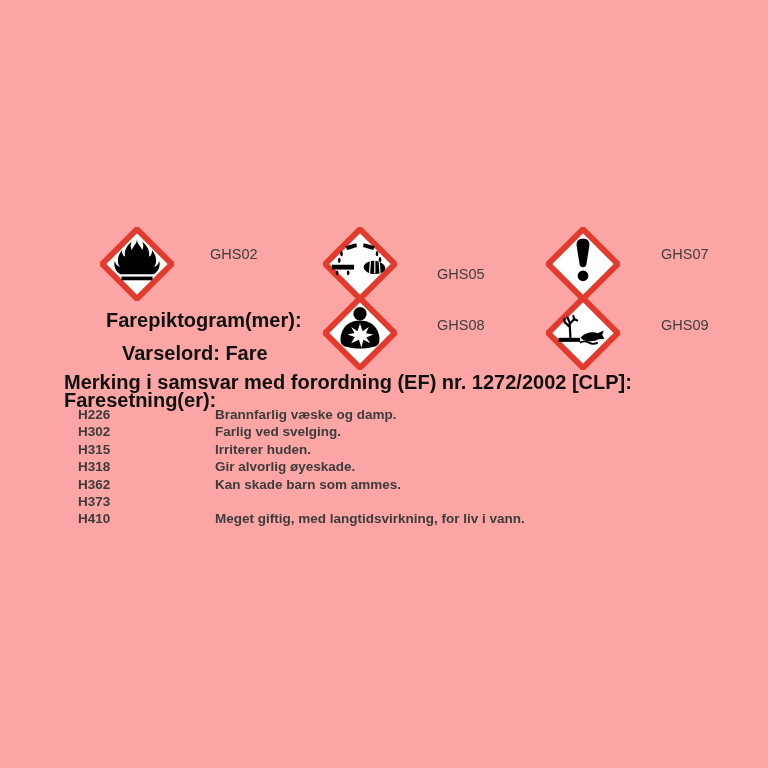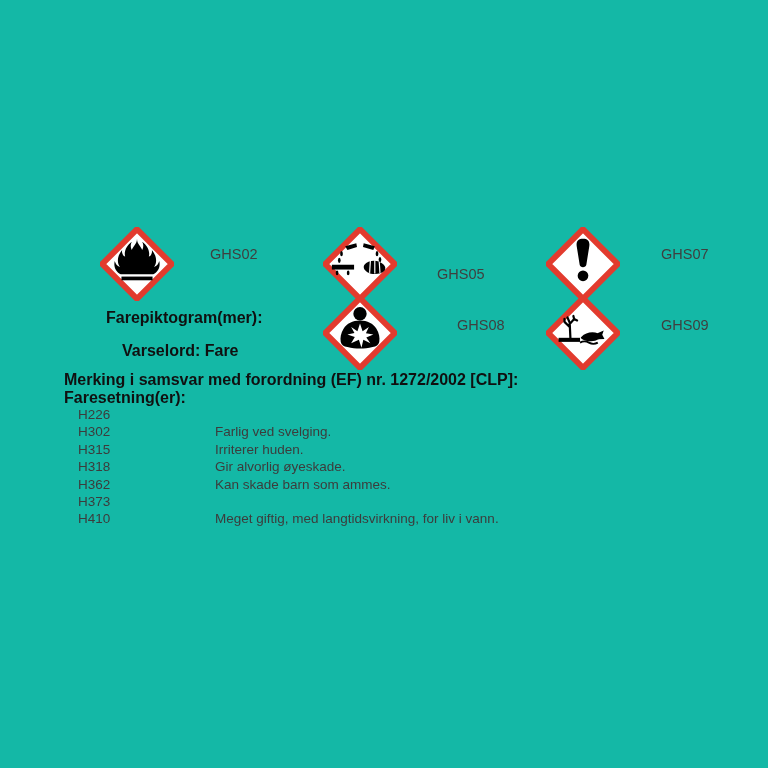--- a/index.html
+++ b/index.html
@@ -4,50 +4,51 @@
 <style>
   html, body {
     margin: 0;
     padding: 0;
     background: #ffffff;
   }
   #page {
     position: relative;
     width: 768px;
     height: 768px;
-    background: #14b8a6;
+    background: #fca5a5;
     overflow: hidden;
     font-family: "Liberation Sans", "DejaVu Sans", sans-serif;
   }
   .abs { position: absolute; }
   .ghs-label {
     font-size: 14.5px;
     color: #3f3f3f;
     line-height: 1;
     white-space: nowrap;
   }
   .bold-head {
     font-weight: bold;
-    font-size: 16px;
+    font-size: 20px;
     color: #101010;
     line-height: 1;
     white-space: nowrap;
   }
   .picto { width: 74px; height: 74px; display: block; }
   #statements {
     left: 78px;
     top: 406px;
     width: 640px;
     font-size: 13.5px;
     color: #3c3c3c;
   }
   .h-row {
     display: flex;
     line-height: 17.4px;
     white-space: nowrap;
+    font-weight: bold;
   }
   .h-code { width: 137px; flex-shrink: 0; }
 </style>
 </head>
 <body>
 
 <div id="page">
 
   <div class="abs" style="left:100px; top:227px;">
     <svg class="picto" viewBox="0 0 100 100">
@@ -88,21 +89,21 @@
   <div class="abs bold-head" style="left:106px; top:310px;">Farepiktogram(mer):</div>
 
   <div class="abs" style="left:323px; top:296px;">
     <svg class="picto" viewBox="0 0 100 100">
       <path d="M50 3 L97 50 L50 97 L3 50 Z" fill="#ffffff" stroke="#e23b2e" stroke-width="8"></path>
       <circle cx="50" cy="24" r="9" fill="#000000"></circle>
       <path fill="#000000" d="M50 33 C40 33 32 37 28 44 C24 50 23 57 24 62 C25 66 28 68 33 69 C39 70.5 44 71 50 71 C56 71 61 70.5 67 69 C72 68 75 66 76 62 C77 57 76 50 72 44 C68 37 60 33 50 33 Z"></path>
       <path fill="#ffffff" d="M50 37 L53.5 47.5 L62 42 L58 50.5 L68 52 L58.5 56 L64 64 L54.5 59 L52 70 L48.5 59 L38 64 L43 55.5 L33 52 L42.5 50 L38 42 L46.5 47.5 Z"></path>
     </svg>
   </div>
-  <div class="abs ghs-label" style="left:437px; top:318px;margin-left:20px;">GHS08</div>
+  <div class="abs ghs-label" style="left:437px; top:318px;">GHS08</div>
 
   <div class="abs" style="left:546px; top:296px;">
     <svg class="picto" viewBox="0 0 100 100">
       <path d="M50 3 L97 50 L50 97 L3 50 Z" fill="#ffffff" stroke="#e23b2e" stroke-width="8"></path>
       <path d="M33 57 L32 36 M32 42 L25 35 M25 35 L25 31 M32 38 L38 31 M38 31 L37 27 M38 31 L42 33 M32 36 L29 29" stroke="#000000" stroke-width="3" stroke-linecap="round" fill="none"></path>
       <rect x="17" y="56.5" width="29" height="5.5" fill="#000000"></rect>
       <path fill="#000000" d="M48 55 C53 49.5 63 47.5 70 50.5 C74 52.5 74.5 56 71 58.5 C65 62.5 54 61.5 48.5 58 C46.5 56.5 46.8 55.8 48 55 Z"></path>
       <path fill="#000000" d="M69.5 50.5 L78 46.5 L76 52.5 L79 58 L70.5 58.5 Z"></path>
       <path d="M46 63 Q52 59.5 58 63 T70 63" stroke="#000000" stroke-width="2.5" fill="none"></path>
     </svg>
@@ -111,20 +112,21 @@
 
   <div class="abs bold-head" style="left:122px; top:343px;">Varselord: Fare</div>
 
   <div class="abs bold-head" style="left:64px; top:372px;">Merking i samsvar med forordning (EF) nr. 1272/2002 [CLP]:</div>
 
   <div class="abs bold-head" style="left:64px; top:390px;">Faresetning(er):</div>
 
   <div class="abs" id="statements">
     <div class="h-row">
       <span class="h-code">H226</span>
+      <span class="h-text">Brannfarlig væske og damp.</span>
     </div>
     <div class="h-row">
       <span class="h-code">H302</span>
       <span class="h-text">Farlig ved svelging.</span>
     </div>
     <div class="h-row">
       <span class="h-code">H315</span>
       <span class="h-text">Irriterer huden.</span>
     </div>
     <div class="h-row">

